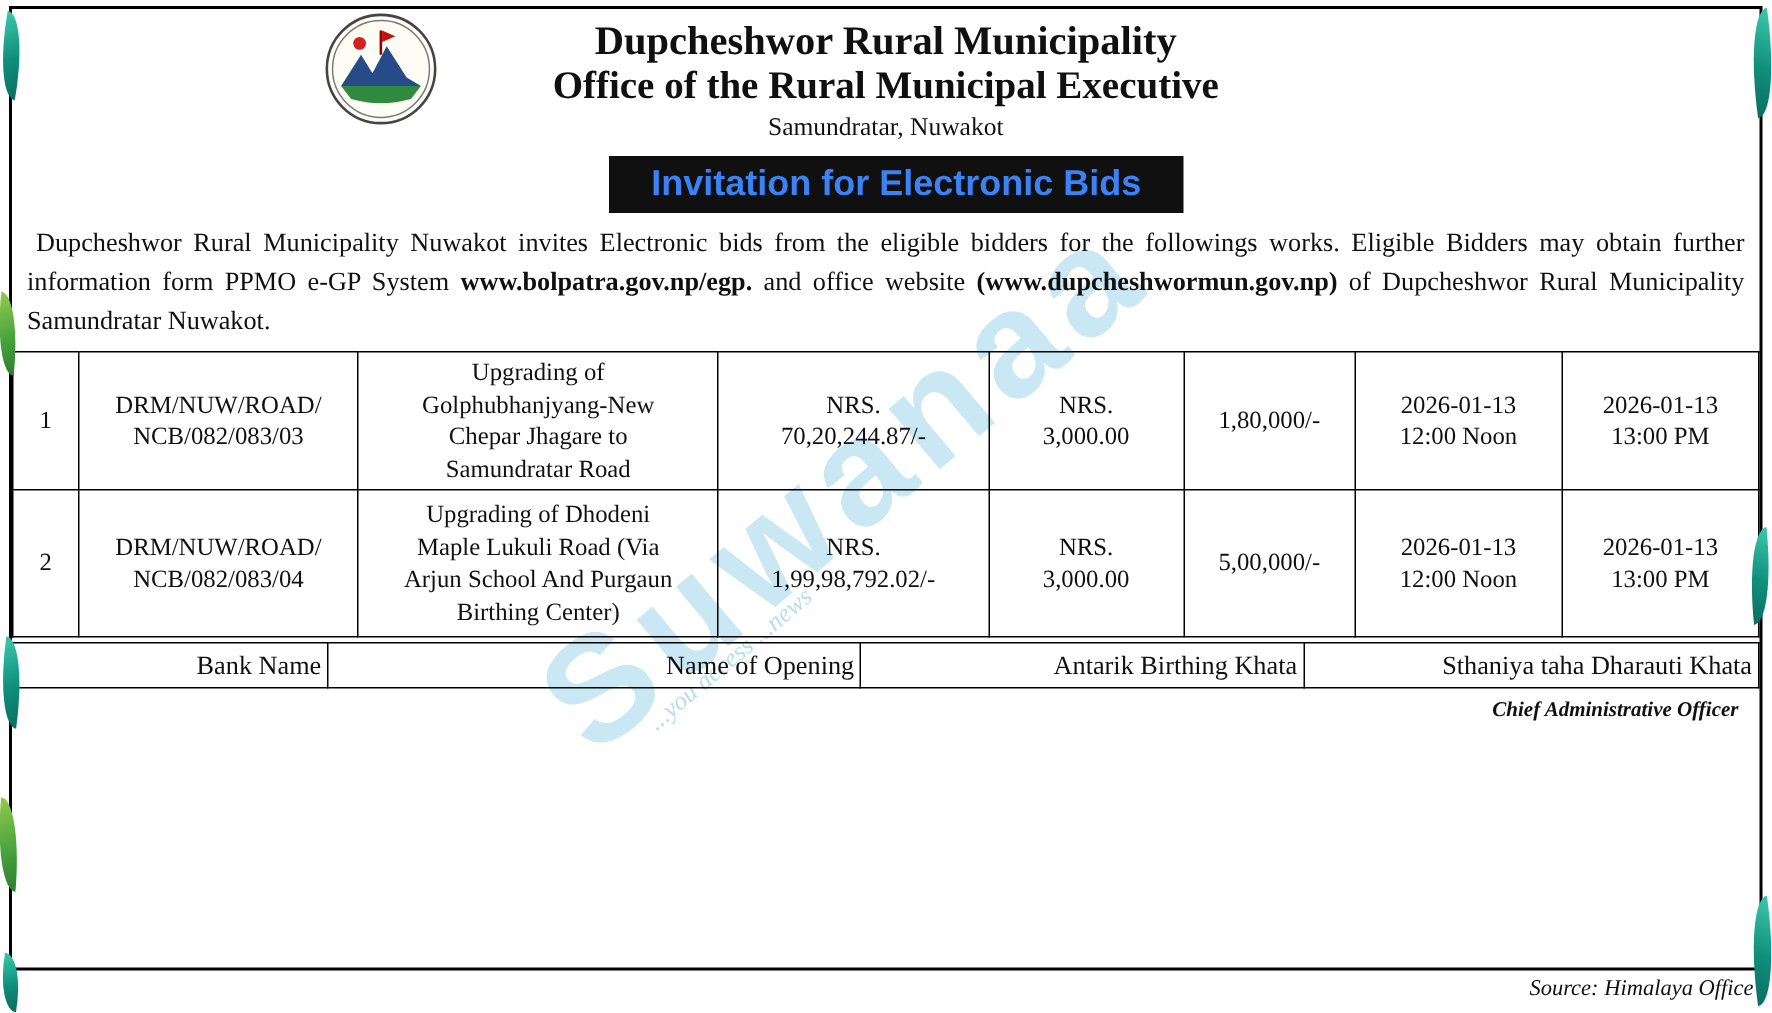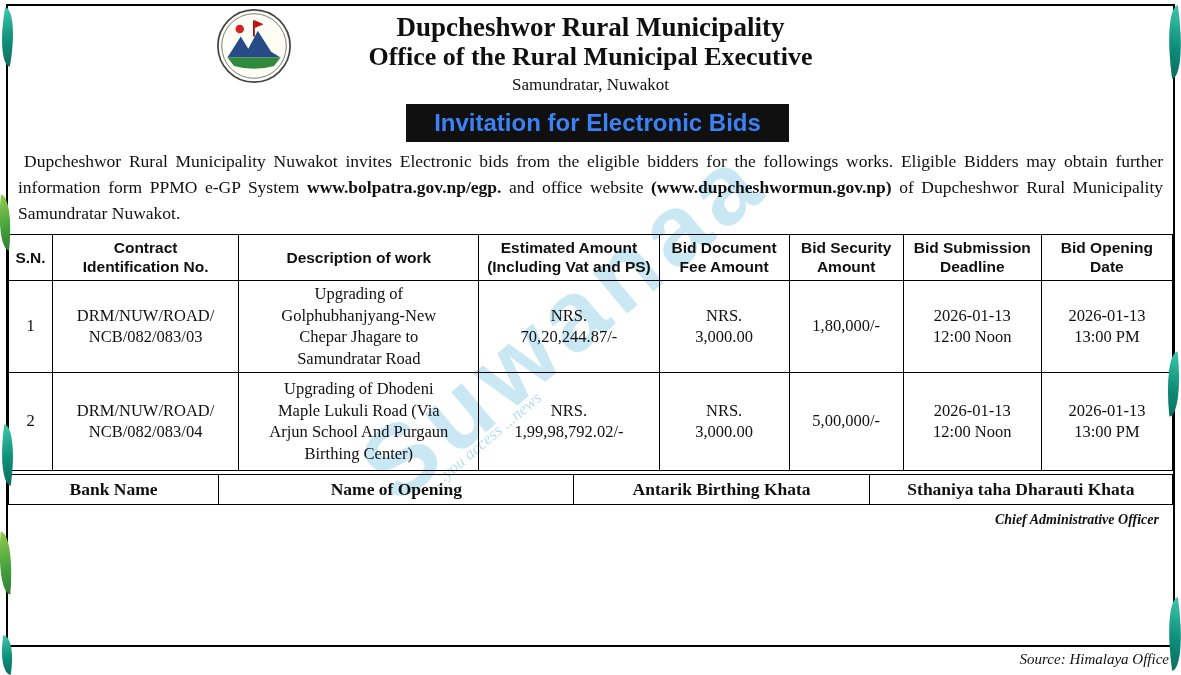--- a/index.html
+++ b/index.html
@@ -52,21 +52,21 @@
   }
   .main-table th {
     font-family:"Liberation Sans", sans-serif; font-size:15.5px; line-height:1.25; height:46px;
     font-weight:bold;
   }
   .main-table td { font-size:16.5px; line-height:1.32; }
   .main-table tr.r1 td { height:86px;margin-top:40px; }
   .main-table tr.r2 td { height:98px; }
 
   .bank-table { margin-top:3px; }
-  .bank-table th { font-size:17.5px; height:30px; font-weight:bold; }
+  .bank-table th { font-size:17.5px; height:30px; font-weight:normal;text-align:right; }
   .bank-table td { font-size:16.5px; height:78px; line-height:1.35; }
 
   .sig { text-align:right; font-weight:bold; font-style:italic; font-size:14px; padding:7px 14px 0 0;margin-left:39px; }
 
   .source { position:absolute; right:12px; top:651px; font-style:italic; font-size:15px; z-index:3; }
 
   
   .leaf { position:absolute; z-index:2; pointer-events:none; }
   .leaf-a { background:linear-gradient(155deg,#38c3a8 5%,#0f8f7a 55%,#0a6e61); border-radius:0 100% 0 100%; }
   .leaf-b { background:linear-gradient(205deg,#38c3a8 5%,#0f8f7a 55%,#0a6e61); border-radius:100% 0 100% 0; }
@@ -116,36 +116,20 @@
         <col style="width:44px">
           <col style="width:186px">
           <col style="width:240px">
           <col style="width:180px">
         <col style="width:130px">
           <col style="width:114px">
           <col style="width:138px">
           <col style="width:131px">
       </colgroup>
       <tbody>
-          <tr>
-        <th>S.N.</th>
-        <th>Contract
-Identification No.</th>
-        <th>Description of work</th>
-        <th>Estimated Amount
-(Including Vat and PS)</th>
-        <th>Bid Document
-Fee Amount</th>
-        <th>Bid Security
-Amount</th>
-        <th>Bid Submission
-Deadline</th>
-        <th>Bid Opening
-Date</th>
-      </tr>
       <tr class="r1">
         <td>1</td>
         <td>DRM/NUW/ROAD/
 NCB/082/083/03</td>
         <td>Upgrading of
 Golphubhanjyang-New
 Chepar Jhagare to
 Samundratar Road</td>
         <td>NRS.
 70,20,244.87/-</td>

